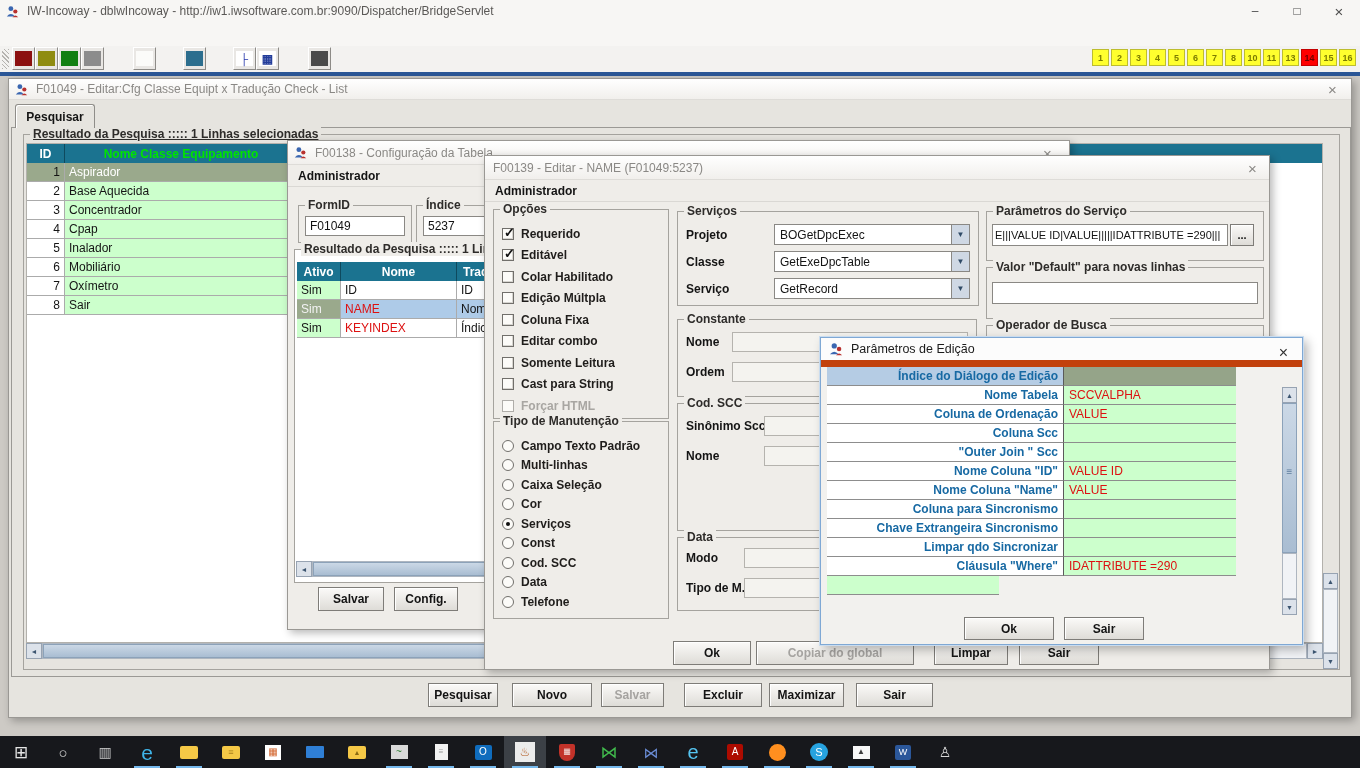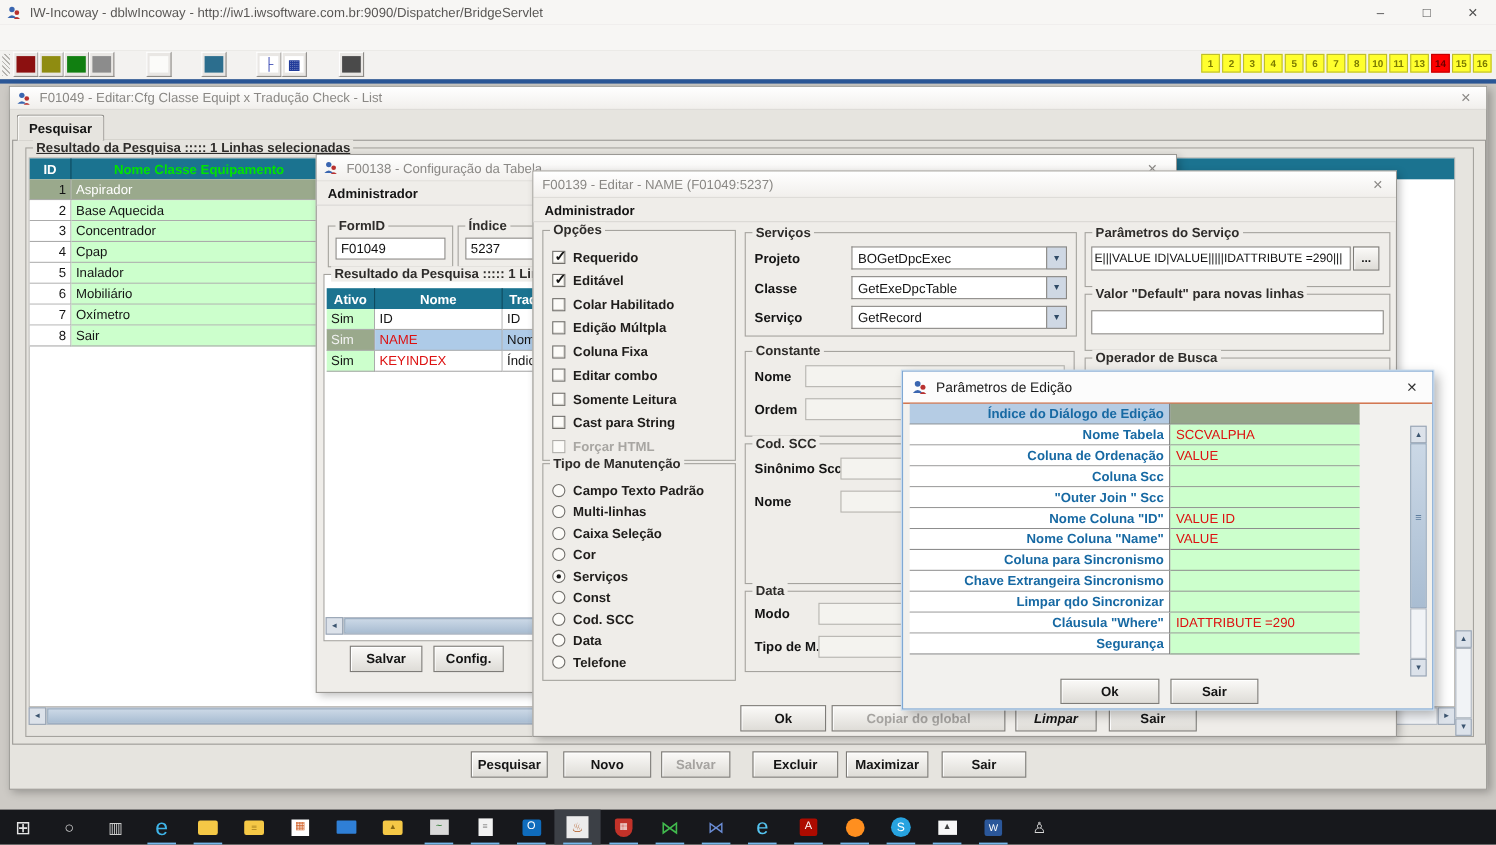--- a/index.html
+++ b/index.html
@@ -123,21 +123,21 @@
   .pf-row{position:absolute;left:5px;top:12px;display:flex;}
   .pf-text{width:236px;height:22px;background:#FFF;border:1px solid #8A8884;display:flex;align-items:center;padding:0 2px;font-size:11px;overflow:hidden;white-space:nowrap;}
   .pf-btn{width:24px;height:22px;margin-left:2px;font-size:11px;}
   .g-valordef{left:501px;top:111px;width:278px;height:52px;}
   .g-valordef .tfield{position:absolute;left:5px;top:14px;width:266px;height:22px;}
   .g-oper{left:501px;top:169px;width:278px;height:56px;}
   .f139-buttons{position:absolute;left:188px;top:485px;display:flex;}
 
   
   .pdlg{left:820px;top:337px;width:483px;height:308px;z-index:40;background:#F2F1EE;border:1px solid #7FA8D4;box-shadow:0 0 0 1px #C9DCEF,4px 4px 10px rgba(0,0,0,.3);}
-  .pdlg-title{position:absolute;left:0;top:0;right:0;height:29px;background:#FCFCFC;border-bottom:1px solid #c2410c;display:flex;align-items:center;padding-left:8px;}
+  .pdlg-title{position:absolute;left:0;top:0;right:0;height:29px;background:#FCFCFC;border-bottom:7px solid #c2410c;display:flex;align-items:center;padding-left:8px;}
   .pdlg-title-text{margin-left:8px;color:#1B1B1B;font-size:12.5px;}
   .pdlg .jclose{right:10px;top:6px;color:#333;font-size:16px;}
   .ptable{position:absolute;left:6px;top:29px;width:455px;}
   .pth{display:flex;height:20px;background:#1E6FA8;color:#FFF;font-weight:bold;}
   .pth div{display:flex;align-items:center;justify-content:center;}
   .ph-attr{width:237px;border-right:1px solid #10507E;}
   .ph-val{width:218px;}
   .prow{display:flex;height:19px;}
   .p-attr{width:237px;background:#FFF;color:#1769A3;font-weight:bold;display:flex;align-items:center;justify-content:flex-end;padding-right:5px;border-bottom:1px solid #8D8D8D;border-right:1px solid #5A5A5A;white-space:nowrap;}
   .p-val{width:172px;background:#CCFFCC;color:#DD1111;display:flex;align-items:center;padding-left:5px;border-bottom:1px solid #8D8D8D;white-space:nowrap;}
@@ -615,21 +615,21 @@
       <span class="jlegend">Operador de Busca</span>
     </div>
 
     <div class="f139-buttons">
       <button class="jbtn" style="width: 78px;">
           <span>Ok</span>
         </button>
         <button class="jbtn disabled" style="width: 158px; margin-left: 5px;">
           <span>Copiar do global</span>
         </button>
-        <button class="jbtn" style="width: 74px; margin-left: 9px; font-style: italic;">
+        <button class="jbtn" style="width: 74px; margin-left: 20px;">
           <span>Limpar</span>
         </button>
         <button class="jbtn" style="width: 80px; margin-left: 11px;">
           <span>Sair</span>
         </button>
     </div>
   </div>
 
   <div class="abs pdlg">
     <div class="pdlg-title">
@@ -683,21 +683,20 @@
           </div>
           <div class="prow">
             <div class="p-attr">Limpar qdo Sincronizar</div>
             <div class="p-val"></div>
           </div>
           <div class="prow">
             <div class="p-attr">Cláusula "Where"</div>
             <div class="p-val">IDATTRIBUTE =290</div>
           </div>
           <div class="prow">
-            <div class="p-attr">Segurança</div>
             <div class="p-val"></div>
           </div>
       </div>
     </div>
     <div class="p-vscroll">
       <span class="sbtn">▲</span>
       <span class="sthumb p-vthumb"></span>
       <span class="strack"></span>
       <span class="sbtn">▼</span>
     </div>

